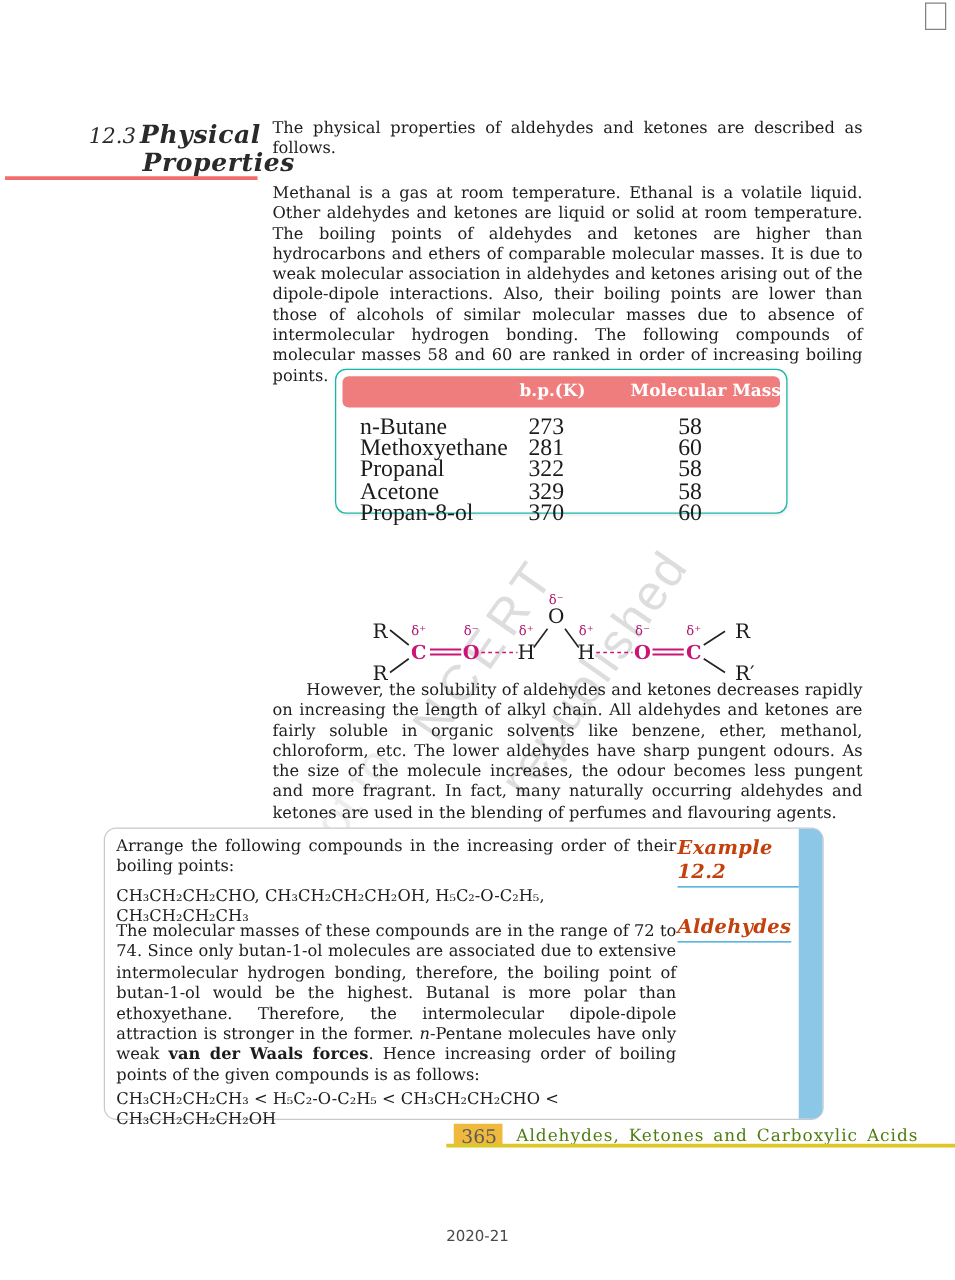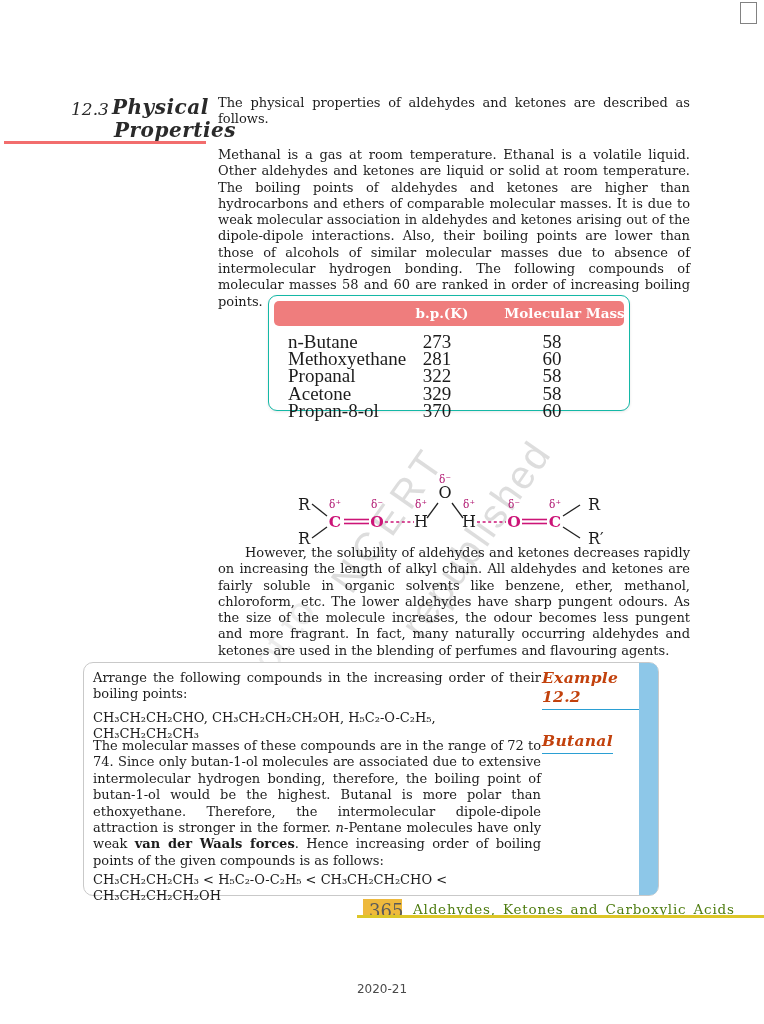--- a/index.html
+++ b/index.html
@@ -64,21 +64,21 @@
   #exord { top:209px; text-align:left; }
   .ex-label, .sol-label {
     position:absolute; left:458px; color:#c2410c; font-style:italic; font-weight:bold;
     font-size:15.5px; font-family:"DejaVu Serif", serif; letter-spacing:0.3px;
     border-bottom:1.5px solid #2b9fd3; padding-bottom:3px;
   }
   .ex-label  { top:5px;  width:97px; }
   .sol-label { top:68px; }
   
   .page-num-swatch { position:absolute; left:363px; top:899px; width:39px; height:17px; background:#eeb93c; }
-  .page-num { position:absolute; left:369px; top:900px; font-size:18px; color:#5a5a5a; }
+  .page-num { position:absolute; left:369px; top:900px; font-size:15px; color:#5a5a5a; }
   .chapter  { position:absolute; left:413px; top:901px; font-size:13.5px; color:#4d7c0f;
               letter-spacing:0.8px; word-spacing:2px; }
   .footer-rule { position:absolute; left:357px; top:915px; width:407px; height:2.5px; background:#ddc628; }
   .year { position:absolute; left:0; top:982px; width:764px; text-align:center;
           font-size:12px; color:#4a4a4a; font-family:"DejaVu Sans", sans-serif; }
 </style>
 </head>
 <body>
 
 <div class="page">
@@ -167,21 +167,21 @@
 
     <line class="bond" x1="275" y1="46" x2="292" y2="35"></line>
     <line class="bond" x1="275" y1="57" x2="292" y2="68"></line>
     <text class="atom" x="300" y="40">R</text>
     <text class="atom" x="300" y="74">R′</text>
   </svg>
 
   <div class="example-box">
     <div class="blue-bar"></div>
     <div class="ex-label">Example 12.2</div>
-    <div class="sol-label">Butanal</div>
+    <div class="sol-label">Aldehydes</div>
     <div class="ex-text" id="exq2">CH₃CH₂CH₂CHO, CH₃CH₂CH₂CH₂OH, H₅C₂-O-C₂H₅, CH₃CH₂CH₂CH₃</div>
     <div class="ex-text" id="exq1">Arrange the following compounds in the increasing order of their boiling points:</div>
     <div class="ex-text" id="exsol"><span>The molecular masses of these compounds are in the range of 72 to 74. Since only butan-1-ol molecules are associated due to extensive intermolecular hydrogen bonding, therefore, the boiling point of butan-1-ol would be the highest. Butanal is more polar than ethoxyethane. Therefore, the intermolecular dipole-dipole attraction is stronger in the former. </span><i>n</i><span>-Pentane molecules have only weak </span><b>van der Waals forces</b><span>. Hence  increasing order of boiling points  of the given compounds is as follows:</span></div>
     <div class="ex-text" id="exord">CH₃CH₂CH₂CH₃ &lt; H₅C₂-O-C₂H₅ &lt; CH₃CH₂CH₂CHO &lt; CH₃CH₂CH₂CH₂OH</div>
   </div>
 
   <div class="page-num-swatch"></div>
   <div class="page-num">365</div>
   <div class="chapter">Aldehydes,  Ketones  and  Carboxylic  Acids</div>
   <div class="footer-rule"></div>

